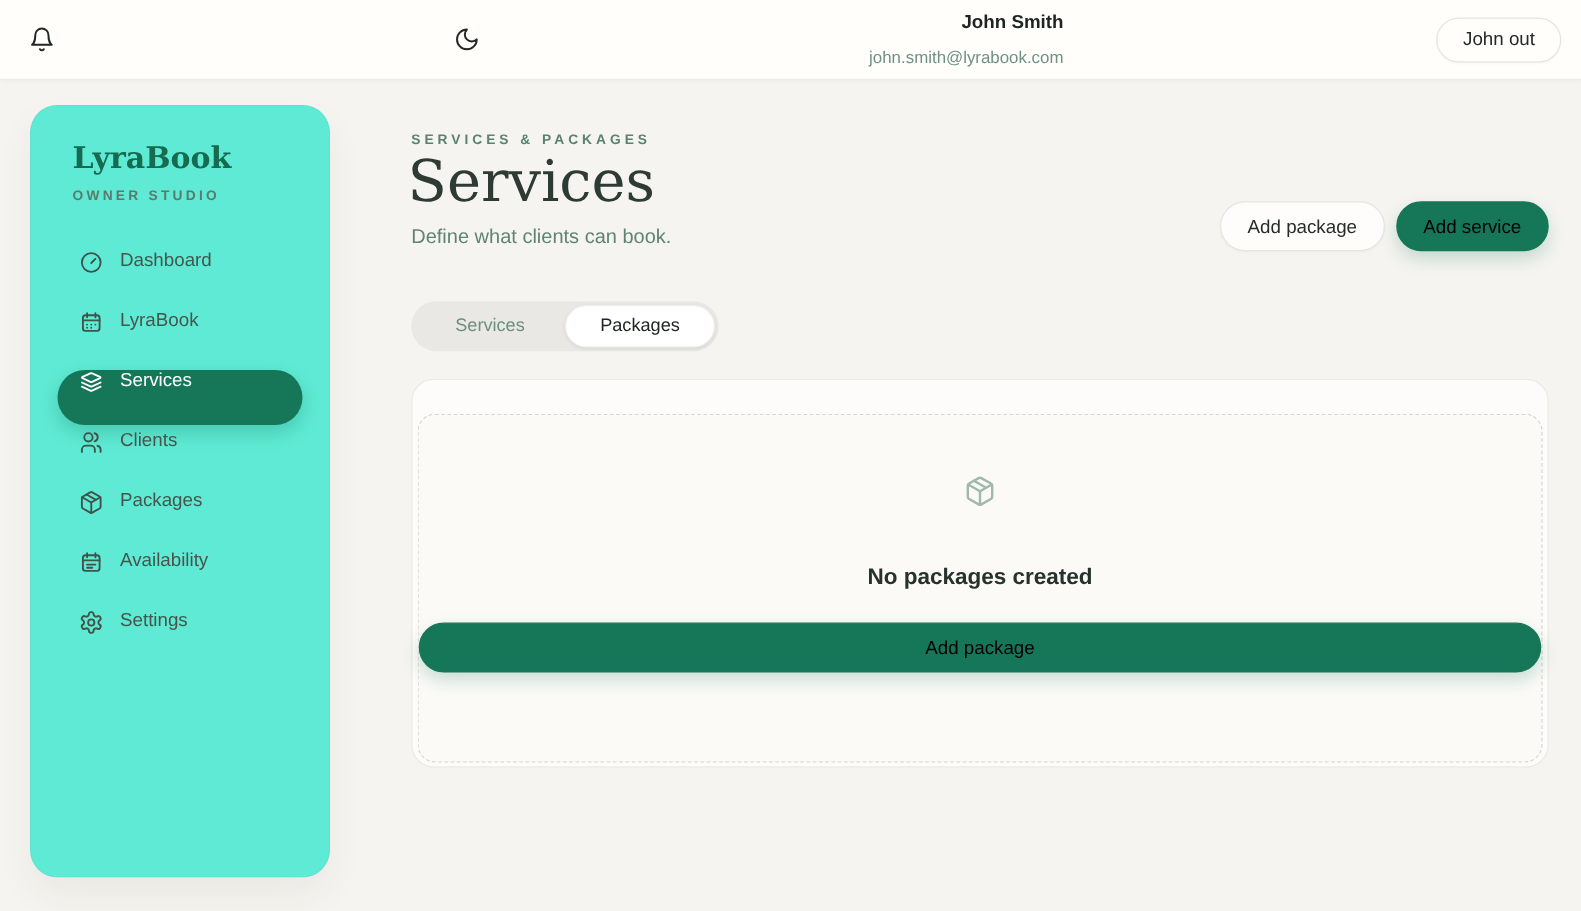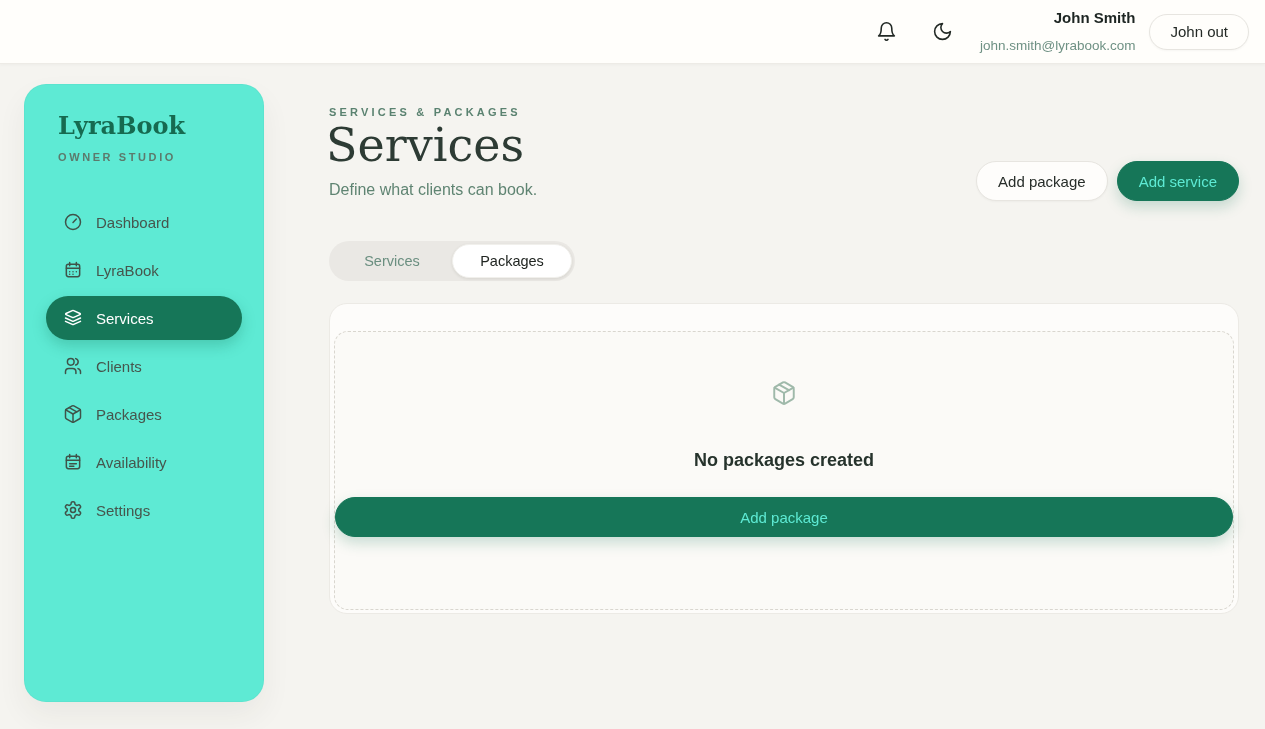--- a/index.html
+++ b/index.html
@@ -10,21 +10,21 @@
     color:#2c3a33;
     position:relative;
   }
 
   
   .topbar {
     position:absolute; left:0; top:0; width:1265px; height:64px;
     background:#fffefb;
     border-bottom:1px solid #edebe6;
     box-shadow:0 1px 3px rgba(60,60,50,.04);
-    display:flex; align-items:center; justify-content:flex-end;
+    display:flex; align-items:center; justify-content:space-between;
     padding:0 16px; gap:14px; z-index:5;
   }
   .icon-btn {
     width:34px; height:34px; border:none; background:transparent;
     display:flex; align-items:center; justify-content:center;
     color:#222925; cursor:pointer; border-radius:50%;
   }
   .icon-btn svg { width:21px; height:21px; }
   .icon-btn.bell { margin-right:8px; }
   .user-block { text-align:right; line-height:1.3; margin-left:6px; }
@@ -50,21 +50,21 @@
     font-family:"DejaVu Serif", serif; font-weight:700;
     font-size:24px; color:#166a50;
   }
   .brand-sub {
     margin-top:11px; font-size:11px; font-weight:600;
     letter-spacing:2.6px; color:#5c7a6c;
   }
   .nav { margin-top:37px; display:flex; flex-direction:column; gap:4px; }
   .nav-item {
     height:44px; margin:0 21px; border-radius:999px;
-    display:flex; align-items:center; gap:13px; padding-left:17px;
+    display:flex; align-items:flex-start; gap:13px; padding-left:17px;
     font-size:15px; color:#46564d; cursor:pointer;
   }
   .nav-item .nav-icon { display:flex; width:20px; height:20px; color:#3f5349; }
   .nav-item .nav-icon svg { width:20px; height:20px; }
   .nav-item.active {
     background:#167658; color:#ffffff;
     box-shadow:0 6px 14px rgba(22,118,88,.28);
   }
   .nav-item.active .nav-icon { color:#ffffff; }
 
@@ -83,21 +83,21 @@
   .header-actions { position:absolute; top:97px; right:0; display:flex; gap:9px; }
   .btn {
     height:40px; border-radius:999px; font-family:inherit; font-size:15px;
     padding:0 21px; cursor:pointer; white-space:nowrap;
   }
   .btn-outline {
     background:#fefdfb; border:1px solid #e7e5e0; color:#272d29;
     box-shadow:0 1px 2px rgba(60,60,50,.04);
   }
   .btn-solid {
-    background:#167658; border:1px solid #167658; color:#5eead4;
+    background:#167658; border:1px solid #167658; color:#000000;
     box-shadow:0 6px 14px rgba(22,118,88,.22);
   }
 
   
   .tabs {
     position:absolute; top:177px; left:0;
     display:inline-flex; padding:3px; border-radius:999px;
     background:#eae8e4;
   }
   .tab {

